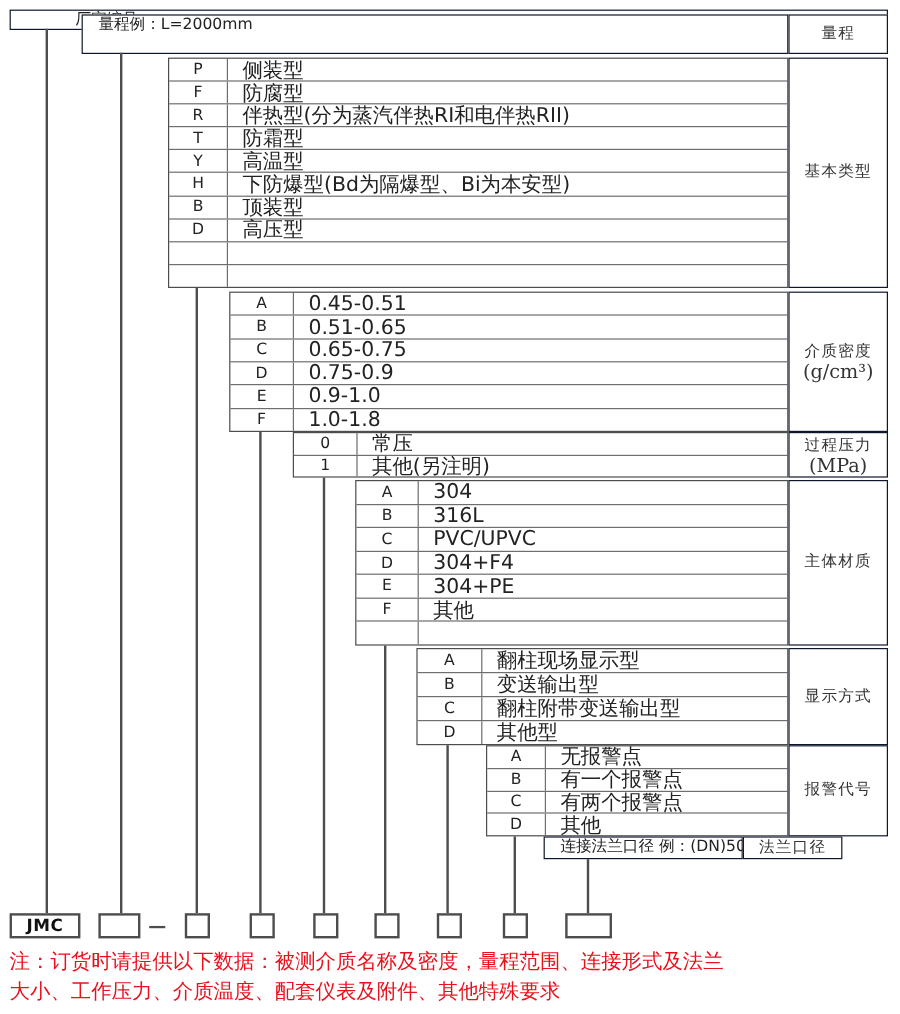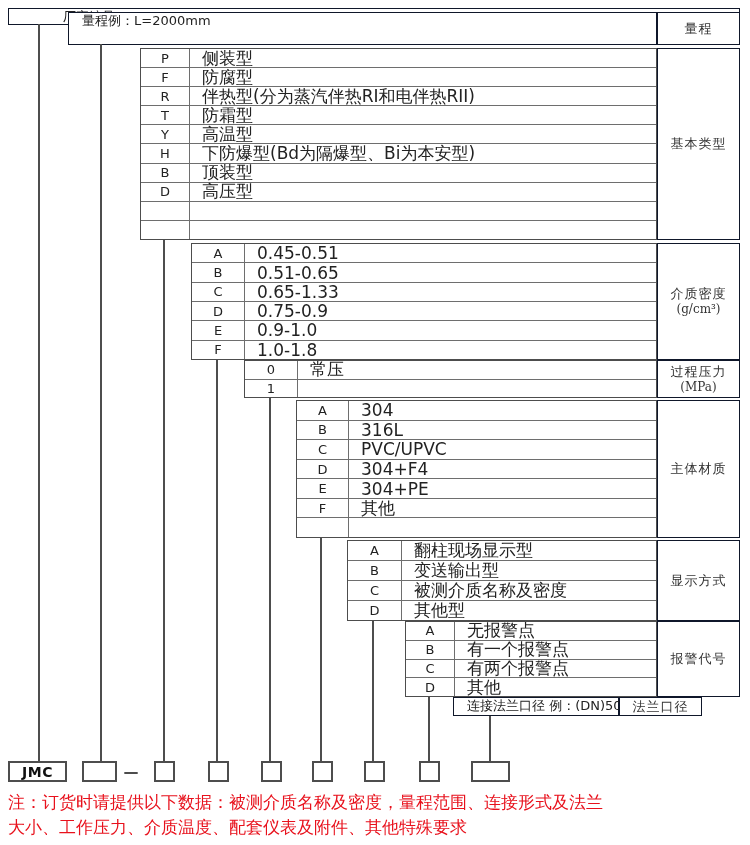--- a/index.html
+++ b/index.html
@@ -17,21 +17,21 @@
   .row:last-child{border-bottom:none;}
   .code{width:var(--codew,48px);flex:none;text-align:center;border-right:1px solid #6e6e6e;
         align-self:stretch;display:flex;align-items:center;justify-content:center;
         font-size:13px;}
   .desc{flex:1;padding-left:12px;font-size:17px;white-space:nowrap;overflow:hidden;}
   .cat{position:absolute;right:0;top:0;bottom:0;width:83px;box-sizing:border-box;
        border:1px solid #0f172a;display:flex;flex-direction:column;align-items:center;
        justify-content:center;background:#fff;
        font-family:"DejaVu Serif","Liberation Serif",serif;color:#333;}
   .cat-main{font-size:13px;letter-spacing:1px;line-height:16px;}
-  .cat-sub{font-size:12px;line-height:15px;}
+  .cat-sub{font-size:16px;line-height:15px;}
   .cat-sub:empty{display:none;}
   
   .header-text{font-size:13px;line-height:15px;padding-left:54px;}
   .range-text{font-size:13px;line-height:16px;padding-left:13px;white-space:nowrap;}
   
   .vline{position:absolute;width:2px;background:#4d4d4d;}
   
   .mbox{position:absolute;top:761px;height:21px;box-sizing:border-box;
         border:2px solid #4d4d4d;background:#fff;display:flex;align-items:center;justify-content:center;}
   .mbox-label{font-size:14px;font-weight:bold;color:#111;letter-spacing:0.5px;}
@@ -112,21 +112,21 @@
         <div class="row">
           <span class="code">A</span>
           <span class="desc">0.45-0.51</span>
         </div>
         <div class="row">
           <span class="code">B</span>
           <span class="desc">0.51-0.65</span>
         </div>
         <div class="row">
           <span class="code">C</span>
-          <span class="desc">0.65-1.33</span>
+          <span class="desc">0.65-0.75</span>
         </div>
         <div class="row">
           <span class="code">D</span>
           <span class="desc">0.75-0.9</span>
         </div>
         <div class="row">
           <span class="code">E</span>
           <span class="desc">0.9-1.0</span>
         </div>
         <div class="row">
@@ -141,20 +141,21 @@
   </div>
 
   <div class="section" style="left:244px;top:360px;width:496px;height:38px;--codew:52px;">
     <div class="rows">
         <div class="row">
           <span class="code">0</span>
           <span class="desc">常压</span>
         </div>
         <div class="row">
           <span class="code">1</span>
+          <span class="desc">其他(另注明)</span>
         </div>
       </div>
     <div class="cat">
       <span class="cat-main">过程压力</span>
       <span class="cat-sub">(MPa)</span>
     </div>
   </div>
 
   <div class="section" style="left:296px;top:400px;width:444px;height:138px;--codew:51px;">
     <div class="rows">
@@ -197,21 +198,21 @@
         <div class="row">
           <span class="code">A</span>
           <span class="desc">翻柱现场显示型</span>
         </div>
         <div class="row">
           <span class="code">B</span>
           <span class="desc">变送输出型</span>
         </div>
         <div class="row">
           <span class="code">C</span>
-          <span class="desc">被测介质名称及密度</span>
+          <span class="desc">翻柱附带变送输出型</span>
         </div>
         <div class="row">
           <span class="code">D</span>
           <span class="desc">其他型</span>
         </div>
       </div>
     <div class="cat">
       <span class="cat-main">显示方式</span>
     </div>
   </div>

